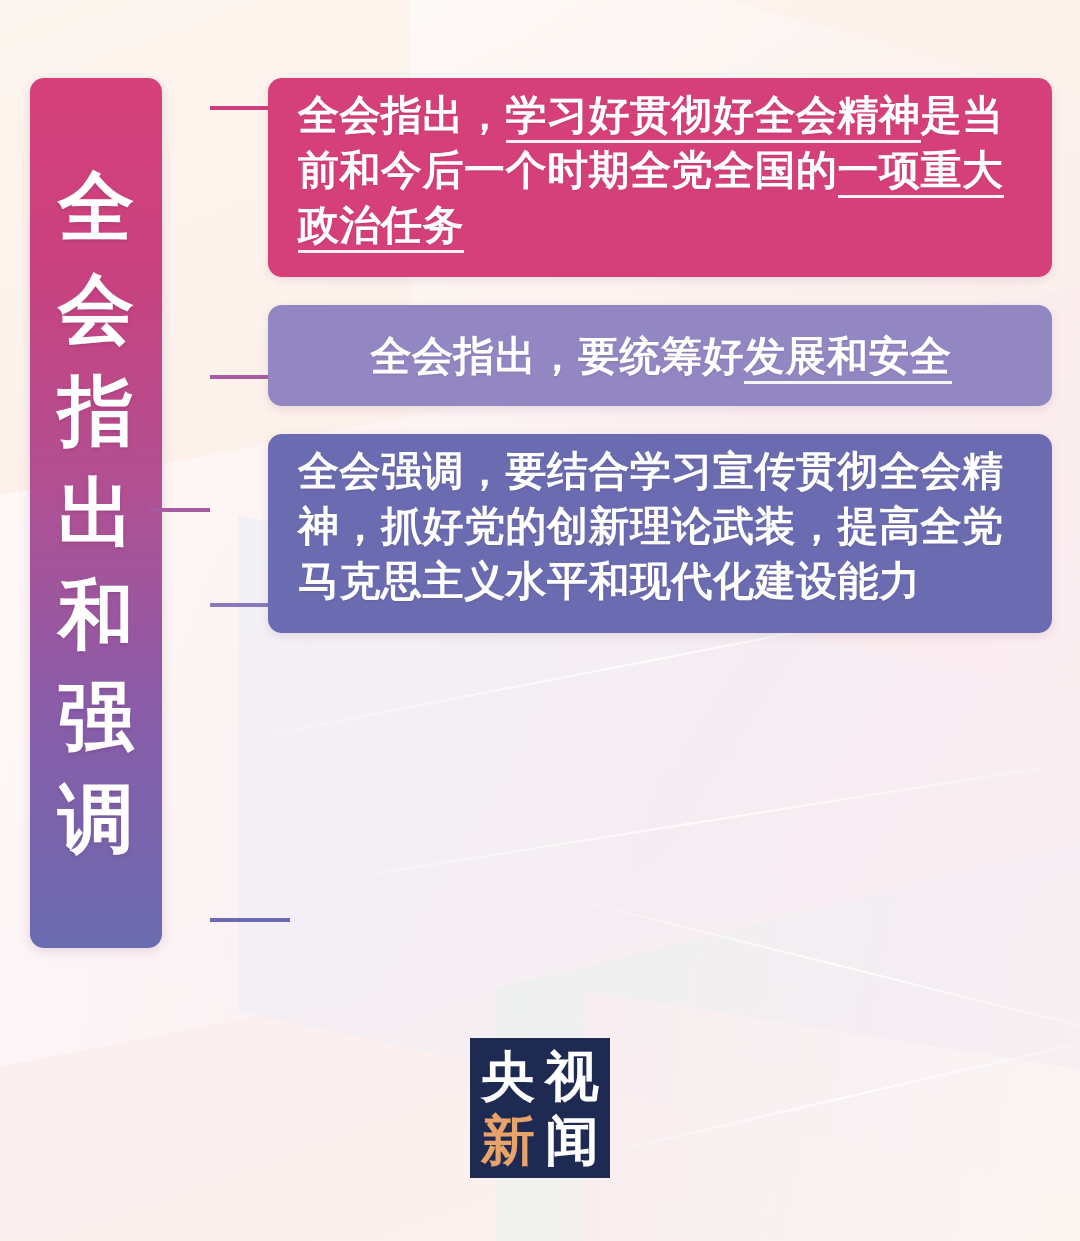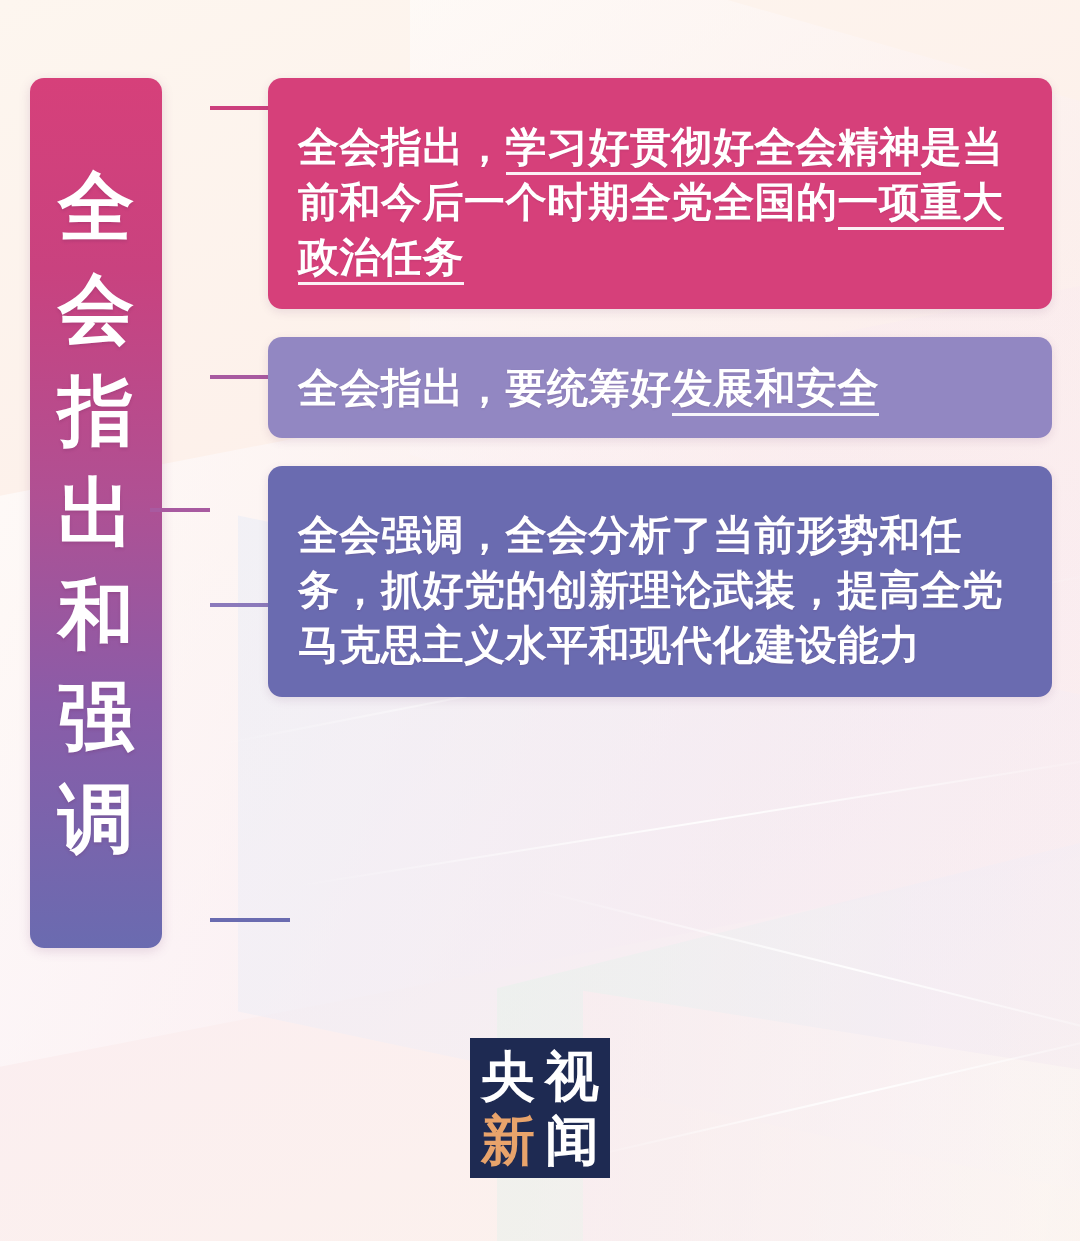--- a/index.html
+++ b/index.html
@@ -115,41 +115,41 @@
   #cards {
     position: absolute;
     left: 268px;
     top: 78px;
     width: 784px;
   }
   .card {
     position: relative;
     border-radius: 14px;
     box-sizing: border-box;
-    padding: 42px 28px 24px 30px;
+    padding: 10px 28px 24px 30px;
     color: #ffffff;
     box-shadow: 0 3px 10px rgba(120,70,120,.14);
     margin-bottom: 28px;
   }
   .card p {
     margin: 0;
     font-size: 41px;
     line-height: 1.34;
     font-weight: 600;
     letter-spacing: .5px;
     text-shadow: 0 1px 2px rgba(100,40,80,.16);
   }
   .card .em {
     font-weight: 800;
     border-bottom: 3px solid rgba(255,255,255,.92);
     padding-bottom: 2px;
   }
   #card-1 { background: #d6407a; }
   #card-2 { background: #b06aab; }
-  #card-3 { background: #9287c2; }
+  #card-3 { background: #9287c2; text-align: center; }
   #card-4 { background: #6a6bb0; }
   #card-3 { padding-top: 24px; padding-bottom: 22px; }
 
   
   #logo-wrap {
     position: absolute;
     left: 0;
     right: 0;
     top: 1038px;
     display: flex;
@@ -236,21 +236,21 @@
 
 
     <div class="card" id="card-3">
       <p>
         <span>全会指出，要统筹好</span><span class="em">发展和安全</span>
       </p>
     </div>
 
     <div class="card" id="card-4">
       <p>
-        <span>全会强调，全会分析了当前形势和任务，抓好党的创新理论武装，提高全党马克思主义水平和现代化建设能力</span>
+        <span>全会强调，要结合学习宣传贯彻全会精神，抓好党的创新理论武装，提高全党马克思主义水平和现代化建设能力</span>
       </p>
     </div>
 
   </div>
 
   <div id="logo-wrap">
     <div id="logo">
       <span>央</span>
       <span>视</span>
       <span class="accent">新</span>

